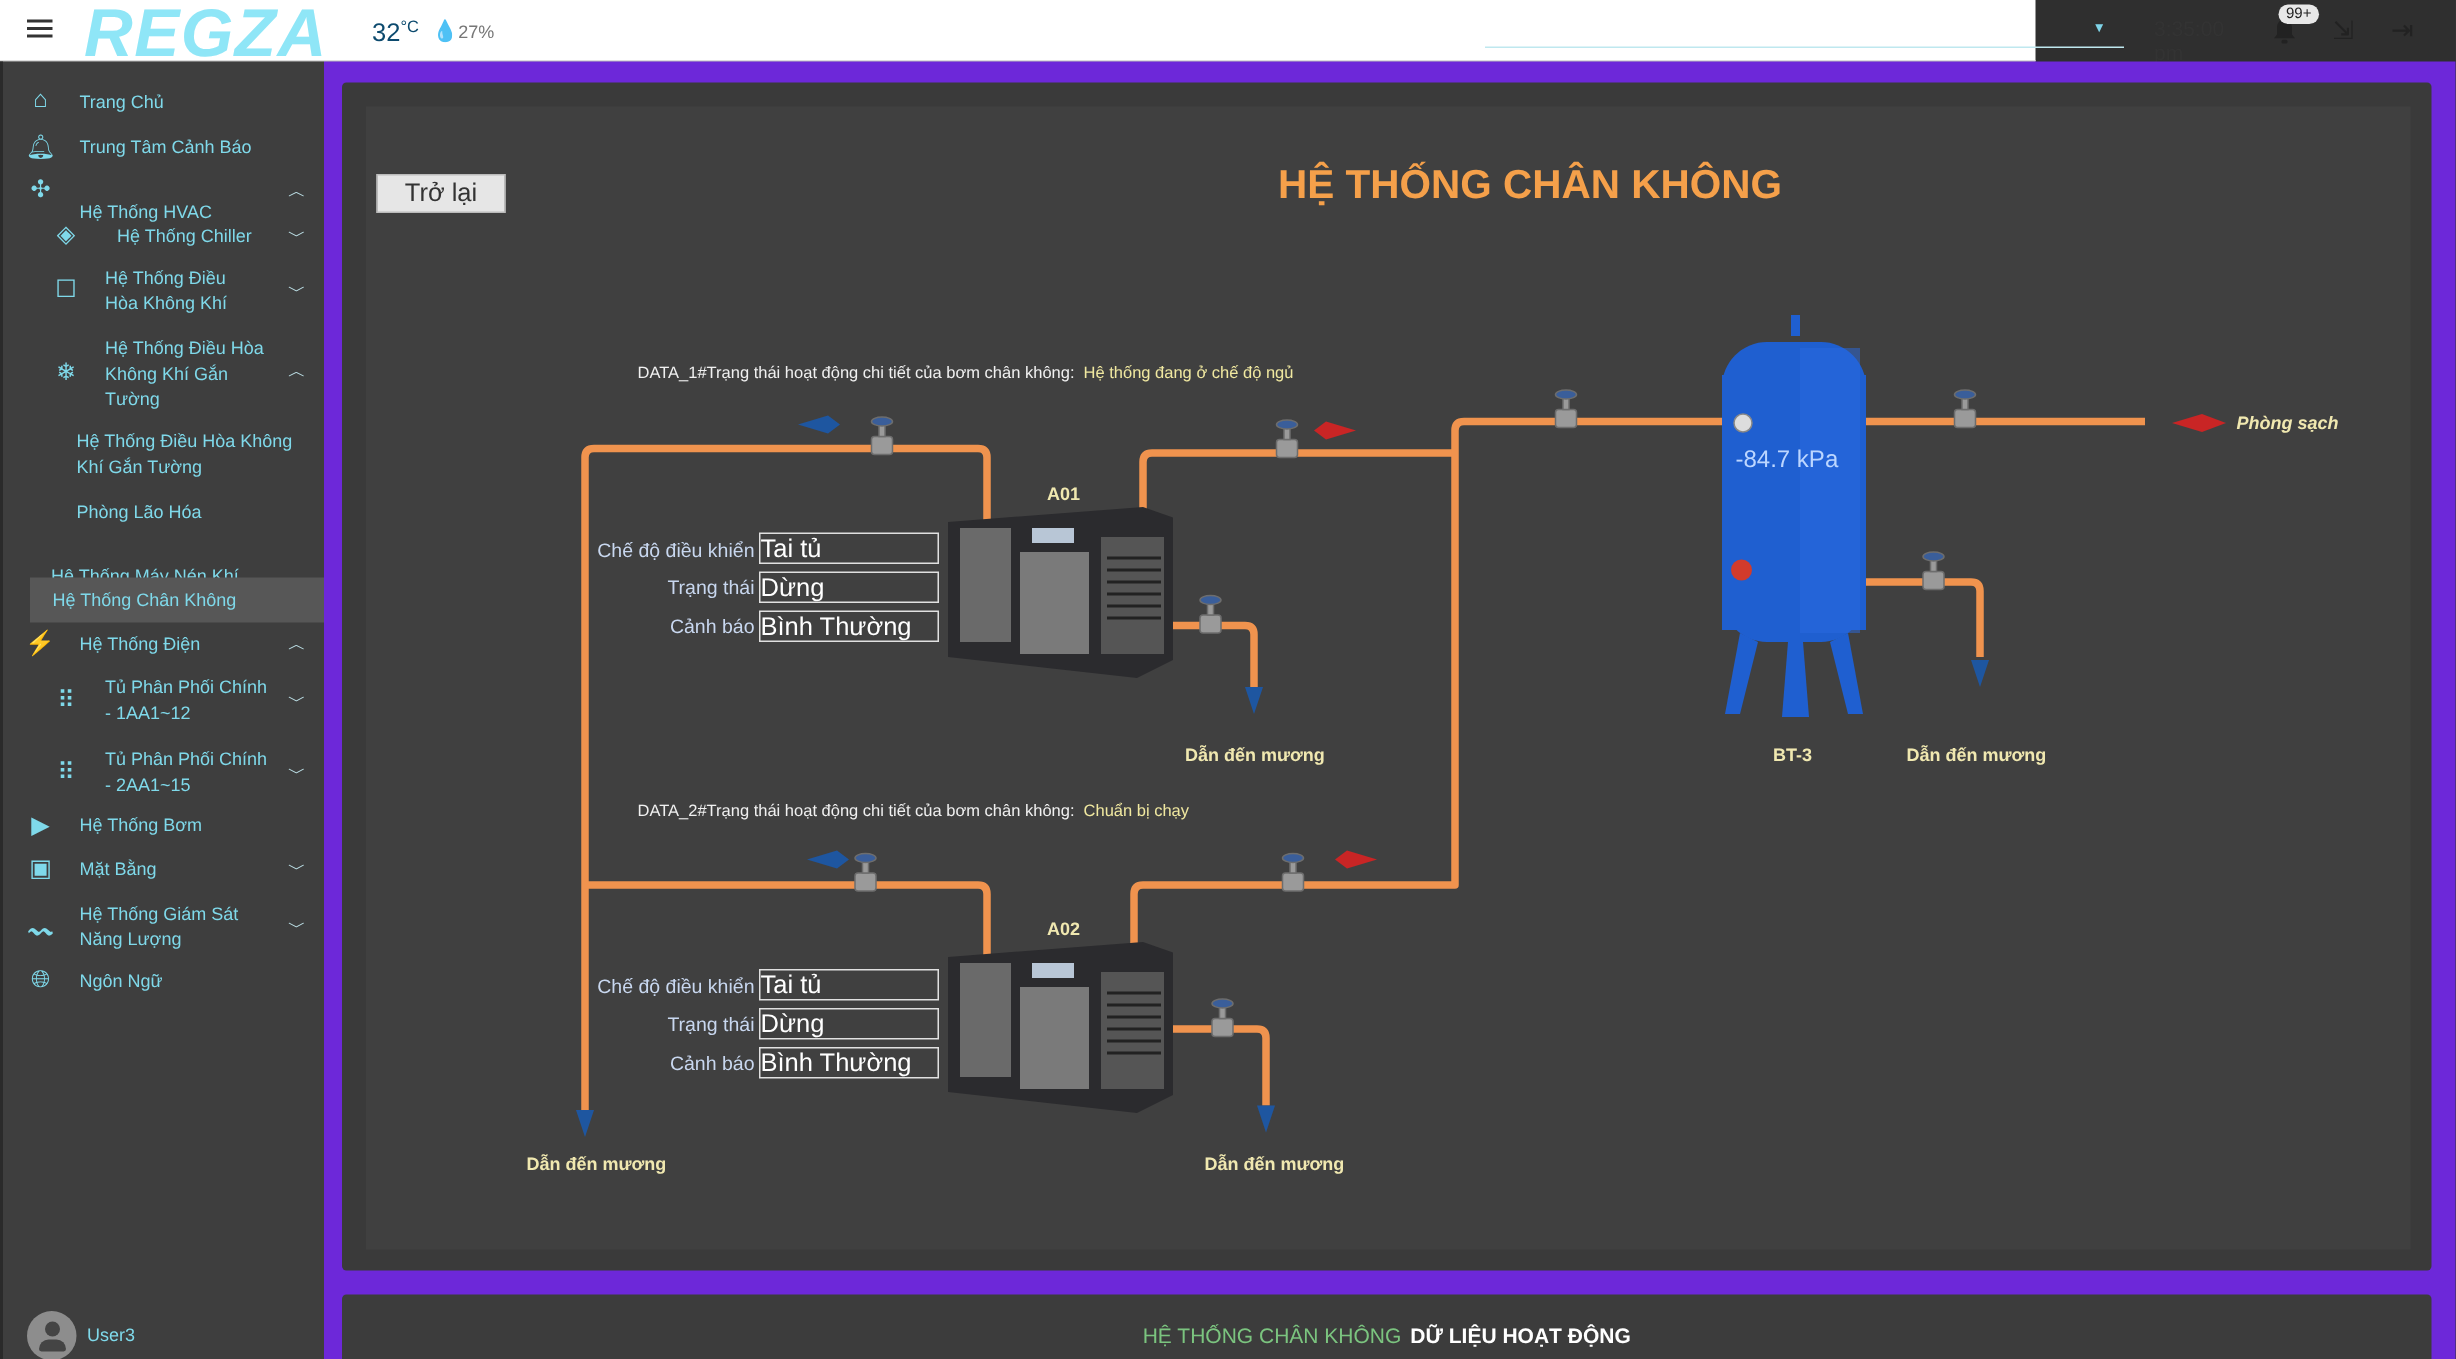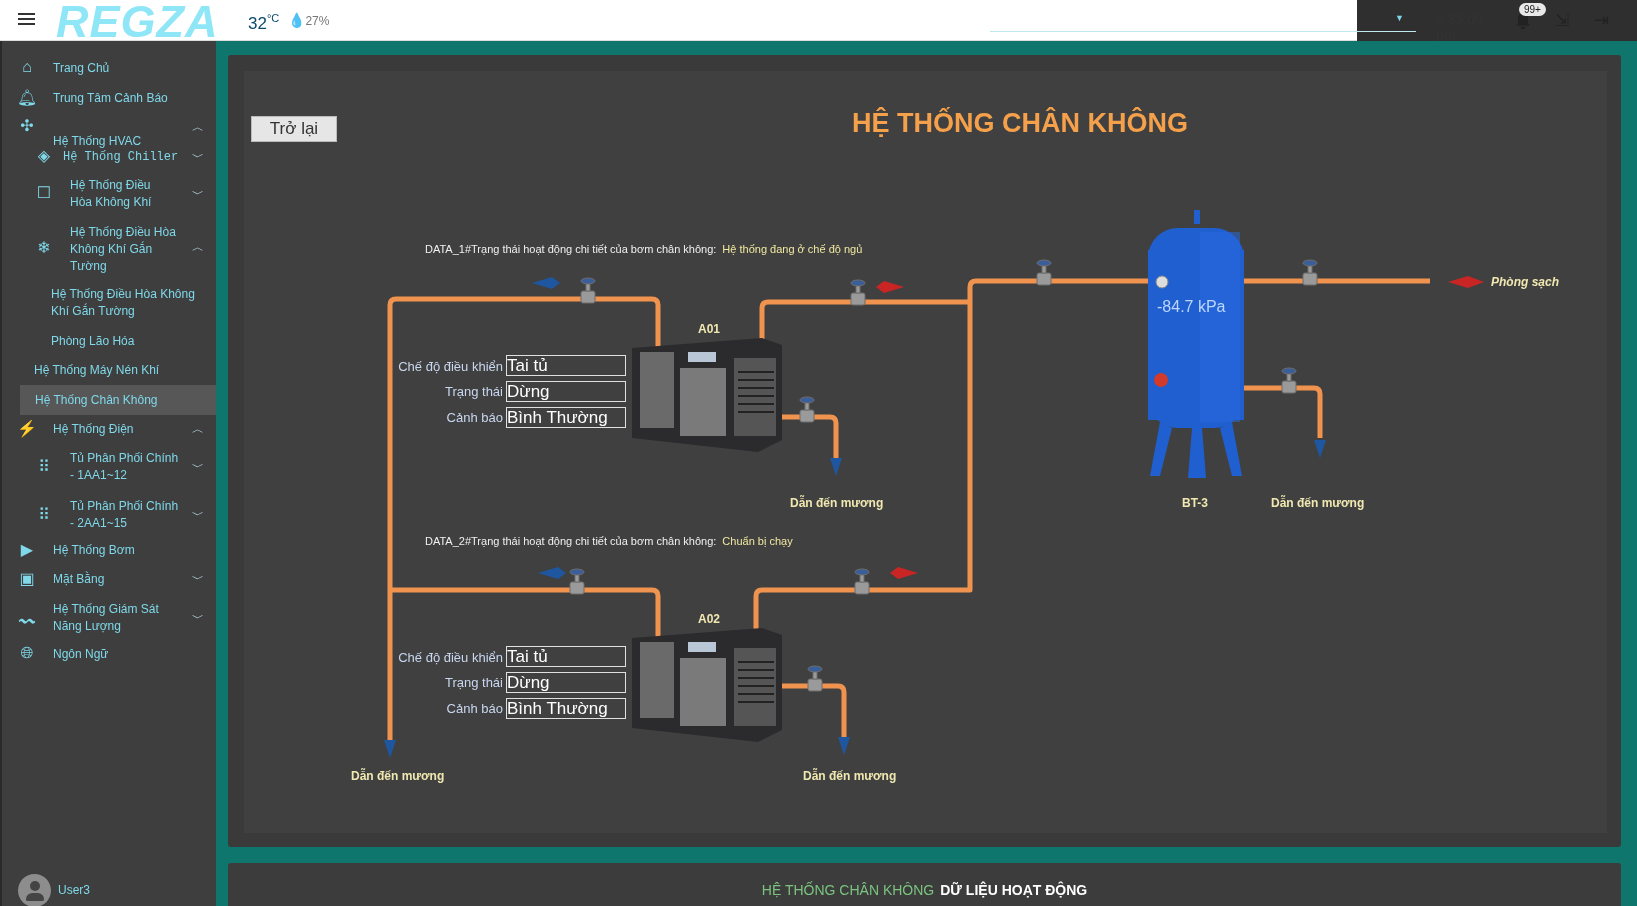--- a/index.html
+++ b/index.html
@@ -25,21 +25,21 @@
   .nav-item .ic { position: absolute; color: #7fd9ea; font-size: 16px; text-align: center; width: 20px; }
   .nav-item .lbl { position: absolute; line-height: 17px; }
   .nav-item .chev { position: absolute; right: 12px; color: #bcdfe6; font-size: 12px; }
   .nav-item.active { background: #575757; left: 18px; width: 198px; }
   .user { position: absolute; left: 16px; top: 833px; }
   .avatar { position: absolute; left: 0; top: 0; width: 33px; height: 33px; border-radius: 50%; background: #8d8d8d; }
   .avatar::before { content: ""; position: absolute; left: 12px; top: 7px; width: 10px; height: 10px; border-radius: 50%; background: #444; }
   .avatar::after { content: ""; position: absolute; left: 8px; top: 19px; width: 18px; height: 8px; border-radius: 8px 8px 2px 2px; background: #444; }
   .username { position: absolute; left: 40px; top: 9px; color: #7fd9ea; font-size: 12px; }
 
-  .main { position: absolute; left: 216px; top: 41px; width: 1421px; height: 865px; background: #0f766e; padding-left: 36px; }
+  .main { position: absolute; left: 216px; top: 41px; width: 1421px; height: 865px; background: #6d28d9; padding-left: 36px; }
   .panel { position: absolute; left: 12px; top: 14px; width: 1393px; height: 792px; background: #3a3a3a; border-radius: 3px; }
   .panel-inner { position: absolute; left: 16px; top: 16px; width: 1363px; height: 762px; background: #404040; }
   .panel2 { position: absolute; left: 12px; top: 822px; width: 1393px; height: 60px; background: #3c3c3c; border-radius: 3px; }
   .panel2-title { position: absolute; left: 0; width: 100%; top: 19px; text-align: center; font-size: 14px; }
   .panel2-title .g { color: #7bc47f; }
   .panel2-title .w { color: #ffffff; font-weight: bold; margin-left: 6px; }
 
   .back-btn { position: absolute; left: 251px; top: 116px; width: 86px; height: 26px; background: #e6e6e6; border: 1px solid #bbb; font-size: 17px; color: #333; text-align: center; line-height: 24px; cursor: pointer; }
   .title { position: absolute; left: 800px; top: 108px; width: 440px; text-align: center; font-size: 27px; font-weight: bold; color: #f5a04a; }
 
@@ -86,40 +86,40 @@
     <span class="ic" style="left:15px;top:1px;">🔔︎</span>
     <span class="lbl" style="left:51px;top:3px;">Trung Tâm Cảnh Báo</span>
   </div>
   <div class="nav-item" style="top:75px;height:22px;">
     <span class="ic" style="left:15px;top:0px;">✣</span>
     <span class="lbl" style="left:51px;top:17px;">Hệ Thống HVAC</span>
     <span class="chev" style="top:3px;">︿</span>
   </div>
   <div class="nav-item" style="top:105px;height:22px;">
     <span class="ic" style="left:32px;top:0px;">◈</span>
-    <span class="lbl" style="left:61px;top:3px;font-family:Liberation Mono, monospace;">Hệ Thống Chiller</span>
+    <span class="lbl" style="left:76px;top:3px;">Hệ Thống Chiller</span>
     <span class="chev" style="top:3px;">﹀</span>
   </div>
   <div class="nav-item" style="top:133px;height:40px;">
     <span class="ic" style="left:32px;top:9px;">☐</span>
     <span class="lbl" style="left:68px;top:3px;width:100px;">Hệ Thống Điều Hòa Không Khí</span>
     <span class="chev" style="top:12px;">﹀</span>
   </div>
   <div class="nav-item" style="top:180px;height:56px;">
     <span class="ic" style="left:32px;top:17px;">❄</span>
     <span class="lbl" style="left:68px;top:3px;width:110px;">Hệ Thống Điều Hòa Không Khí Gắn Tường</span>
     <span class="chev" style="top:18px;">︿</span>
   </div>
   <div class="nav-item" style="top:243px;height:38px;">
     <span class="lbl" style="left:49px;top:2px;width:150px;">Hệ Thống Điều Hòa Không Khí Gắn Tường</span>
   </div>
   <div class="nav-item" style="top:289px;height:22px;">
     <span class="lbl" style="left:49px;top:3px;text-align:right;">Phòng Lão Hóa</span>
   </div>
-  <div class="nav-item" style="top:318px;height:22px;text-align:right;">
+  <div class="nav-item" style="top:332px;height:22px;text-align:right;">
     <span class="lbl" style="left:32px;top:3px;">Hệ Thống Máy Nén Khí</span>
   </div>
   <div class="nav-item active" style="top:344px;height:30px;">
     <span class="lbl" style="left:15px;top:7px;">Hệ Thống Chân Không</span>
   </div>
   <div class="nav-item" style="top:377px;height:22px;">
     <span class="ic" style="left:15px;top:1px;">⚡</span>
     <span class="lbl" style="left:51px;top:3px;">Hệ Thống Điện</span>
     <span class="chev" style="top:3px;">︿</span>
   </div>

